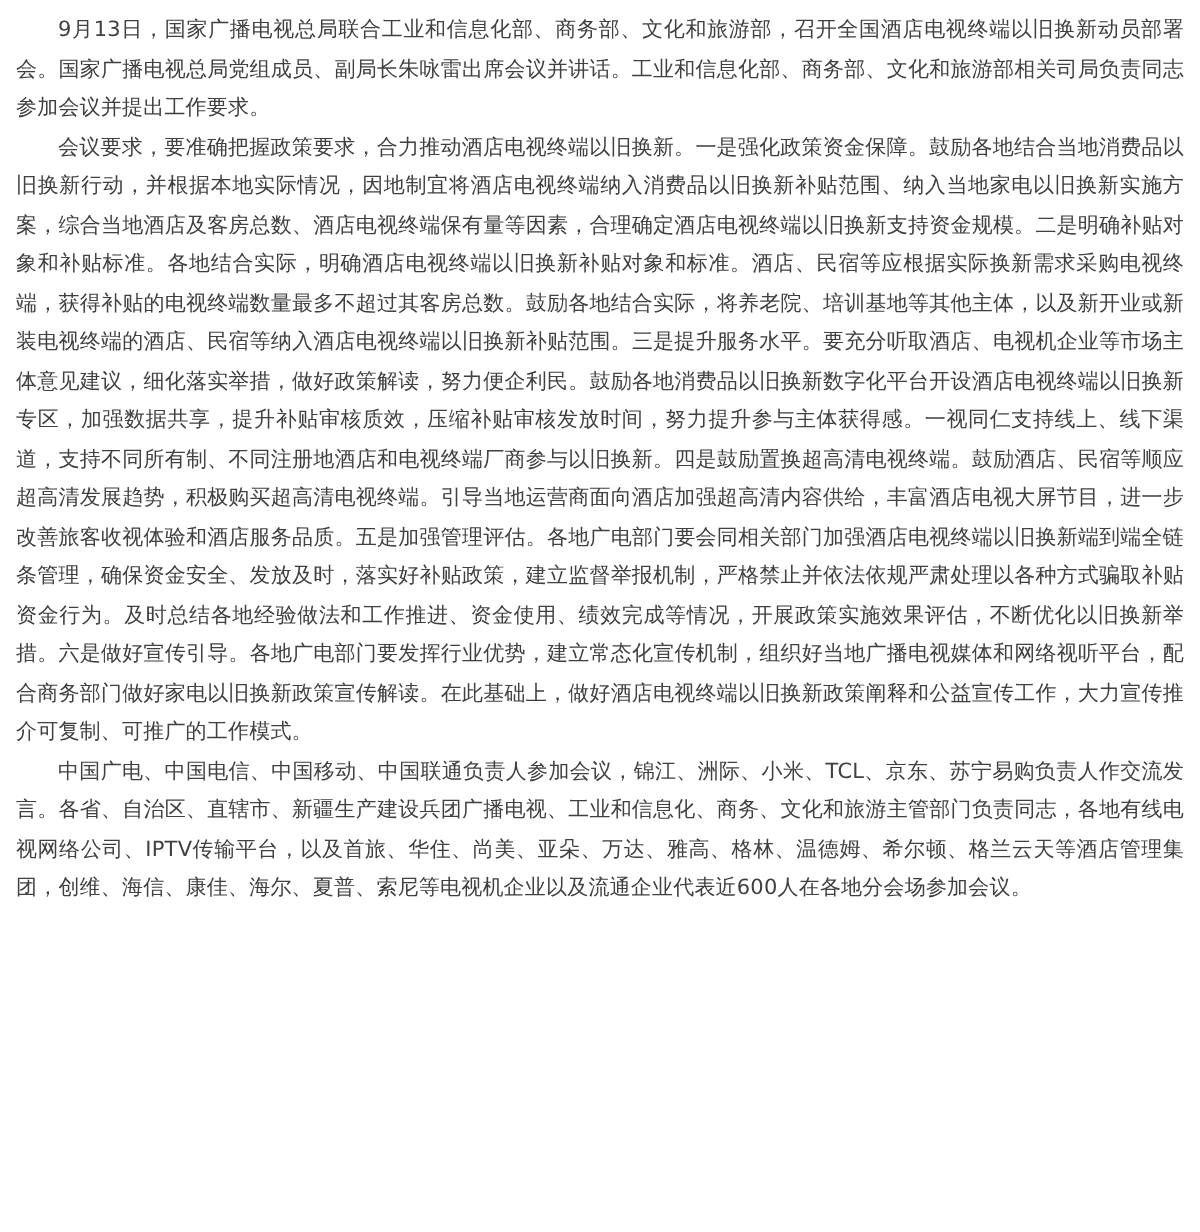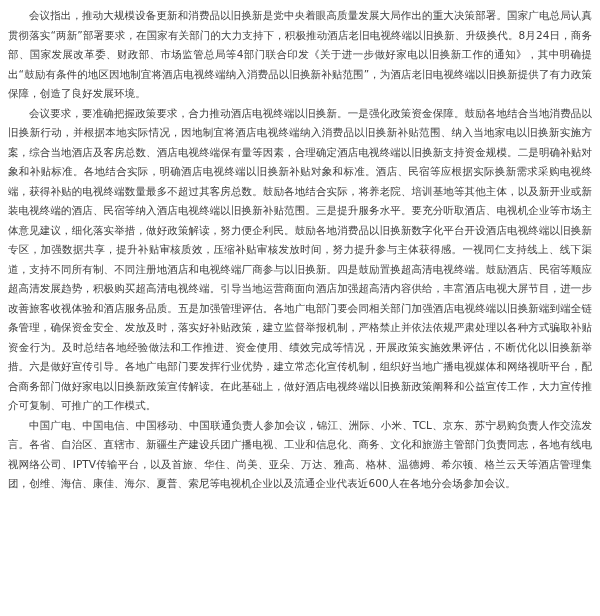--- a/index.html
+++ b/index.html
@@ -32,16 +32,16 @@
   }
   .seg-bold {
     font-weight: normal;
     margin-top: 23px;
   }
 </style>
 </head>
 <body style="background: rgb(255, 255, 255);">
 
 <div class="article" style="color: rgb(64, 64, 64);">
-  <p><span class="seg">会议指出，推动大规模设备更新和消费品以旧换新是党中央着眼高质量发展大局作出的重大决策部署。国家广电总局认真贯彻落实“两新”部署要求，在国家有关部门的大力支持下，积极推动酒店老旧电视终端以旧换新、升级换代。8月24日，商务部、国家发展改革委、财政部、市场监管总局等4部门联合印发《关于进一步做好家电以旧换新工作的通知》，其中明确提出“鼓励有条件的地区因地制宜将酒店电视终端纳入消费品以旧换新补贴范围”，为酒店老旧电视终端以旧换新提供了有力政策保障，创造了良好发展环境。</span></p>
+  <p><span class="seg">9月13日，国家广播电视总局联合工业和信息化部、商务部、文化和旅游部，召开全国酒店电视终端以旧换新动员部署会。国家广播电视总局党组成员、副局长朱咏雷出席会议并讲话。工业和信息化部、商务部、文化和旅游部相关司局负责同志参加会议并提出工作要求。</span></p>
   <p><span class="seg">会议要求，要准确把握政策要求，合力推动酒店电视终端以旧换新。</span><span class="seg-bold">一是强化政策资金保障。</span><span class="seg">鼓励各地结合当地消费品以旧换新行动，并根据本地实际情况，因地制宜将酒店电视终端纳入消费品以旧换新补贴范围、纳入当地家电以旧换新实施方案，综合当地酒店及客房总数、酒店电视终端保有量等因素，合理确定酒店电视终端以旧换新支持资金规模。</span><span class="seg-bold">二是明确补贴对象和补贴标准。</span><span class="seg">各地结合实际，明确酒店电视终端以旧换新补贴对象和标准。酒店、民宿等应根据实际换新需求采购电视终端，获得补贴的电视终端数量最多不超过其客房总数。鼓励各地结合实际，将养老院、培训基地等其他主体，以及新开业或新装电视终端的酒店、民宿等纳入酒店电视终端以旧换新补贴范围。</span><span class="seg-bold">三是提升服务水平。</span><span class="seg">要充分听取酒店、电视机企业等市场主体意见建议，细化落实举措，做好政策解读，努力便企利民。鼓励各地消费品以旧换新数字化平台开设酒店电视终端以旧换新专区，加强数据共享，提升补贴审核质效，压缩补贴审核发放时间，努力提升参与主体获得感。一视同仁支持线上、线下渠道，支持不同所有制、不同注册地酒店和电视终端厂商参与以旧换新。</span><span class="seg-bold">四是鼓励置换超高清电视终端。</span><span class="seg">鼓励酒店、民宿等顺应超高清发展趋势，积极购买超高清电视终端。引导当地运营商面向酒店加强超高清内容供给，丰富酒店电视大屏节目，进一步改善旅客收视体验和酒店服务品质。</span><span class="seg-bold">五是加强管理评估。</span><span class="seg">各地广电部门要会同相关部门加强酒店电视终端以旧换新端到端全链条管理，确保资金安全、发放及时，落实好补贴政策，建立监督举报机制，严格禁止并依法依规严肃处理以各种方式骗取补贴资金行为。及时总结各地经验做法和工作推进、资金使用、绩效完成等情况，开展政策实施效果评估，不断优化以旧换新举措。</span><span class="seg-bold">六是做好宣传引导。</span><span class="seg">各地广电部门要发挥行业优势，建立常态化宣传机制，组织好当地广播电视媒体和网络视听平台，配合商务部门做好家电以旧换新政策宣传解读。在此基础上，做好酒店电视终端以旧换新政策阐释和公益宣传工作，大力宣传推介可复制、可推广的工作模式。</span></p>
   <p><span class="seg">中国广电、中国电信、中国移动、中国联通负责人参加会议，锦江、洲际、小米、TCL、京东、苏宁易购负责人作交流发言。各省、自治区、直辖市、新疆生产建设兵团广播电视、工业和信息化、商务、文化和旅游主管部门负责同志，各地有线电视网络公司、IPTV传输平台，以及首旅、华住、尚美、亚朵、万达、雅高、格林、温德姆、希尔顿、格兰云天等酒店管理集团，创维、海信、康佳、海尔、夏普、索尼等电视机企业以及流通企业代表近600人在各地分会场参加会议。</span></p>
 </div>
 
 </body></html>

